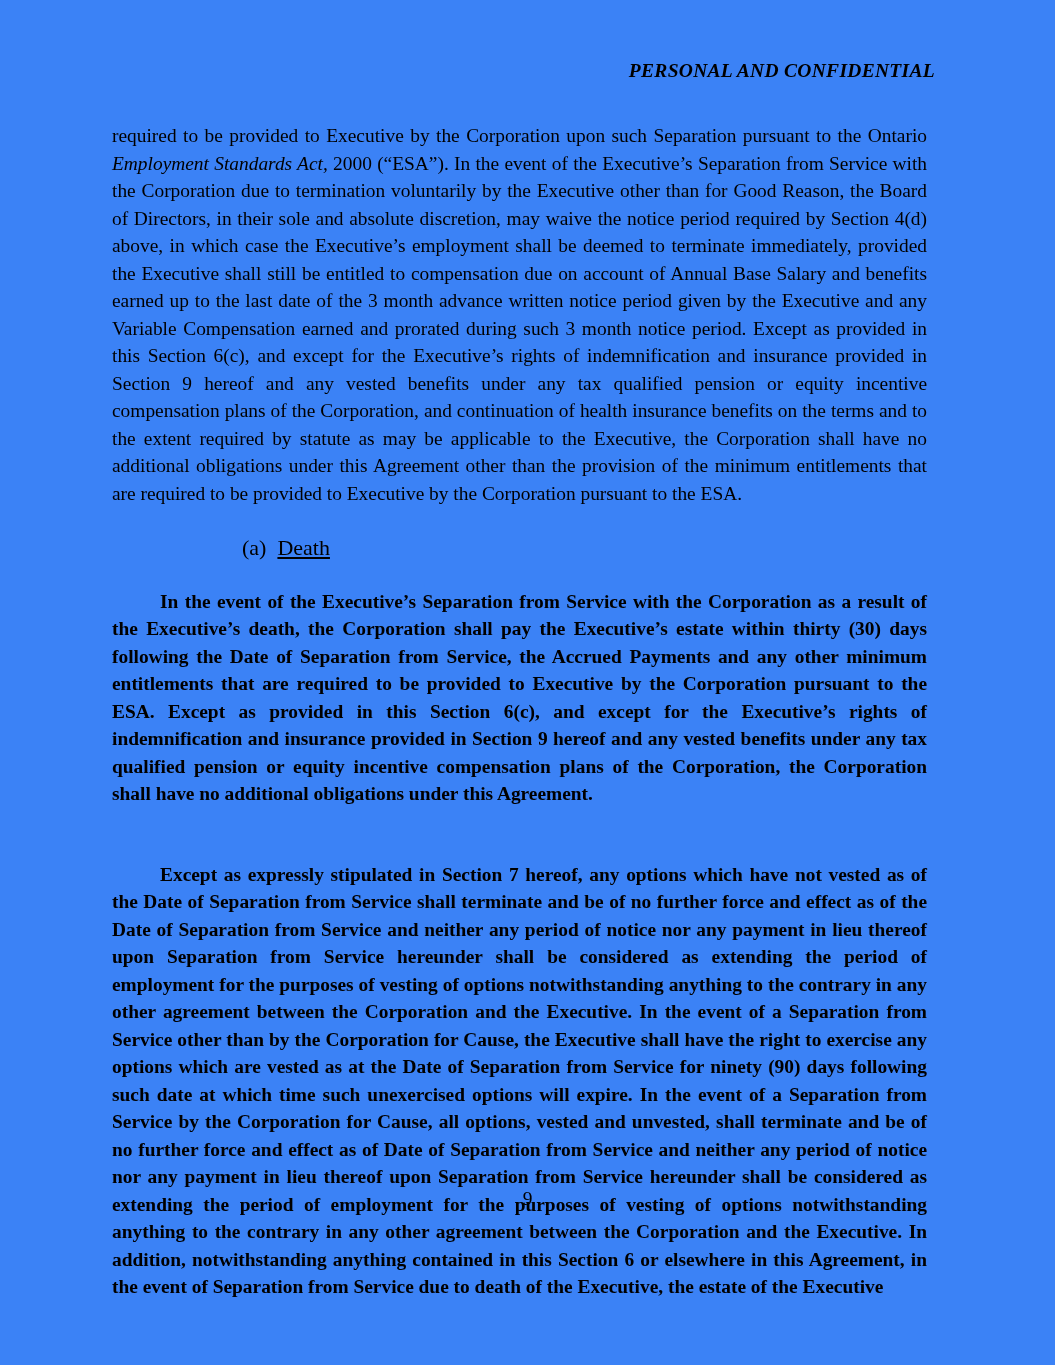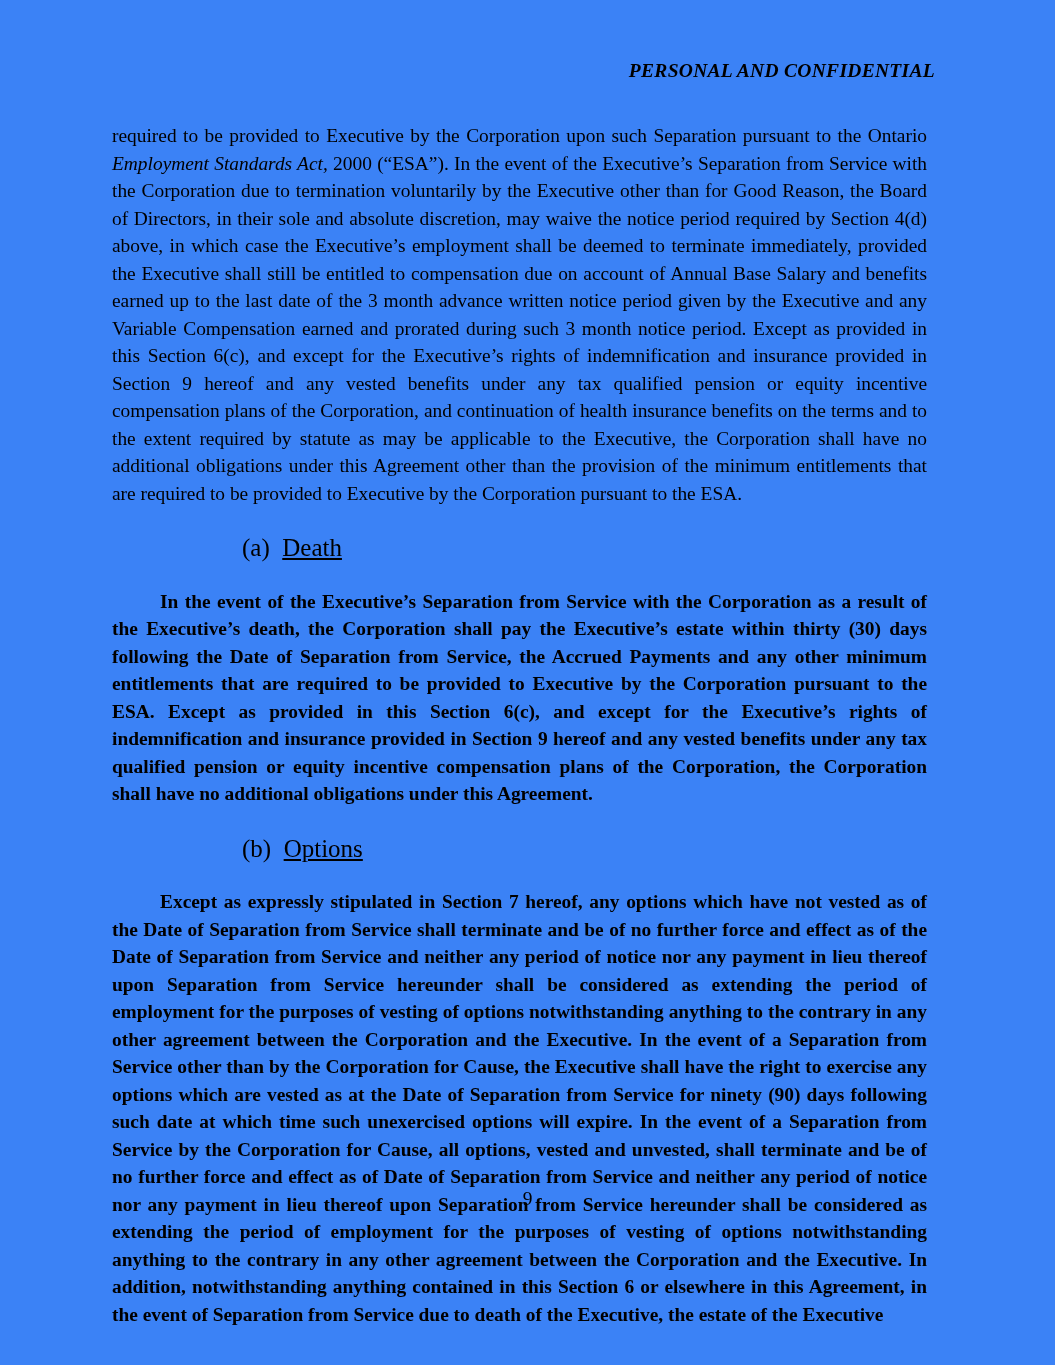--- a/index.html
+++ b/index.html
@@ -41,21 +41,21 @@
     text-justify: inter-word;
     hyphens: none;
   }
   p.para.indent {
     text-indent: 48px;
     font-weight: bold;
   }
   .spacer-lg { height: 27px; }
   .spacer-md { height: 26px; }
   .sub-head {
-    font-size: 25px;
+    font-size: 22px;
     line-height: 27.5px;
     margin: 0;
     padding-left: 130px;
   }
   .sub-head .u { text-decoration: underline; }
   em.ital { font-style: italic; }
   .page-number {
     position: absolute;
     top: 1188px;
     left: 0;
@@ -78,21 +78,20 @@
     <div class="spacer-lg"></div>
 
     <p class="sub-head"><span>(a)</span>&nbsp; <span class="u">Death</span></p>
 
     <div class="spacer-md"></div>
 
     <p class="para indent">In the event of the Executive’s Separation from Service with the Corporation as a result of the Executive’s death, the Corporation shall pay the Executive’s estate within thirty (30) days following the Date of Separation from Service, the Accrued Payments and any other minimum entitlements that are required to be provided to Executive by the Corporation pursuant to the ESA.  Except as provided in this Section 6(c), and except for the Executive’s rights of indemnification and insurance provided in Section 9 hereof and any vested benefits under any tax qualified pension or equity incentive compensation plans of the Corporation, the Corporation shall have no additional obligations under this Agreement.</p>
 
     <div class="spacer-lg"></div>
 
-    <p class="sub-head"><span>(b)</span>&nbsp; <span class="u">Options</span></p>
 
     <div class="spacer-md"></div>
 
     <p class="para indent">Except as expressly stipulated in Section 7 hereof, any options which have not vested as of the Date of Separation from Service shall terminate and be of no further force and effect as of the Date of Separation from Service and neither any period of notice nor any payment in lieu thereof upon Separation from Service hereunder shall be considered as extending the period of employment for the purposes of vesting of options notwithstanding anything to the contrary in any other agreement between the Corporation and the Executive. In the event of a Separation from Service other than by the Corporation for Cause, the Executive shall have the right to exercise any options which are vested as at the Date of Separation from Service for ninety (90) days following such date at which time such unexercised options will expire.  In the event of a Separation from Service by the Corporation for Cause, all options, vested and unvested, shall terminate and be of no further force and effect as of Date of Separation from Service and neither any period of notice nor any payment in lieu thereof upon Separation from Service hereunder shall be considered as extending the period of employment for the purposes of vesting of options notwithstanding anything to the contrary in any other agreement between the Corporation and the Executive.  In addition, notwithstanding anything contained in this Section 6 or elsewhere in this Agreement, in the event of Separation from Service due to death of the Executive, the estate of the Executive</p>
 
   </div>
 
   <div class="page-number">9</div>
 
 </div>

